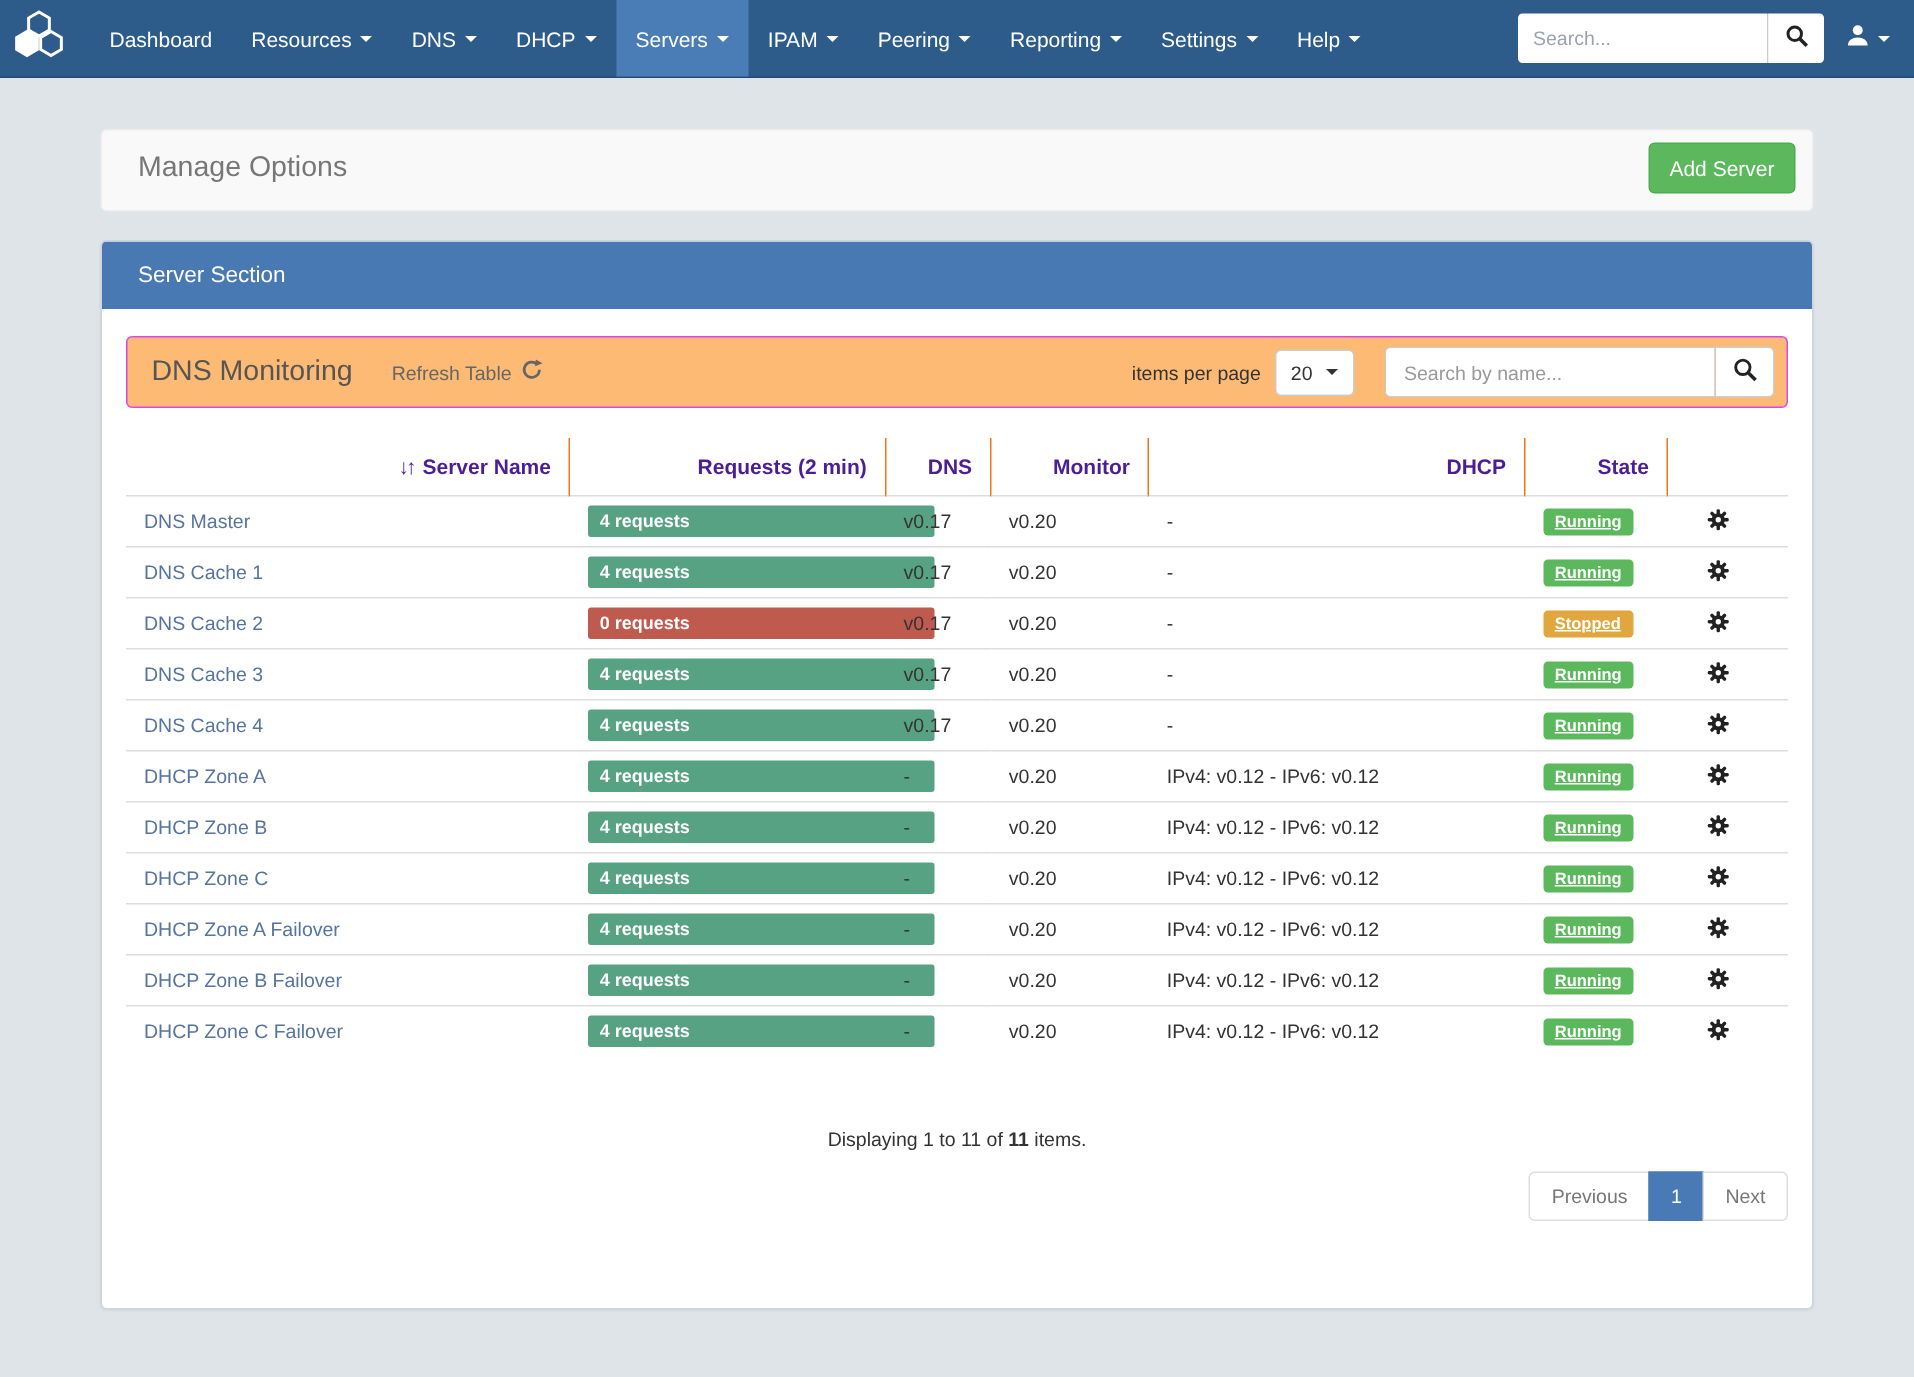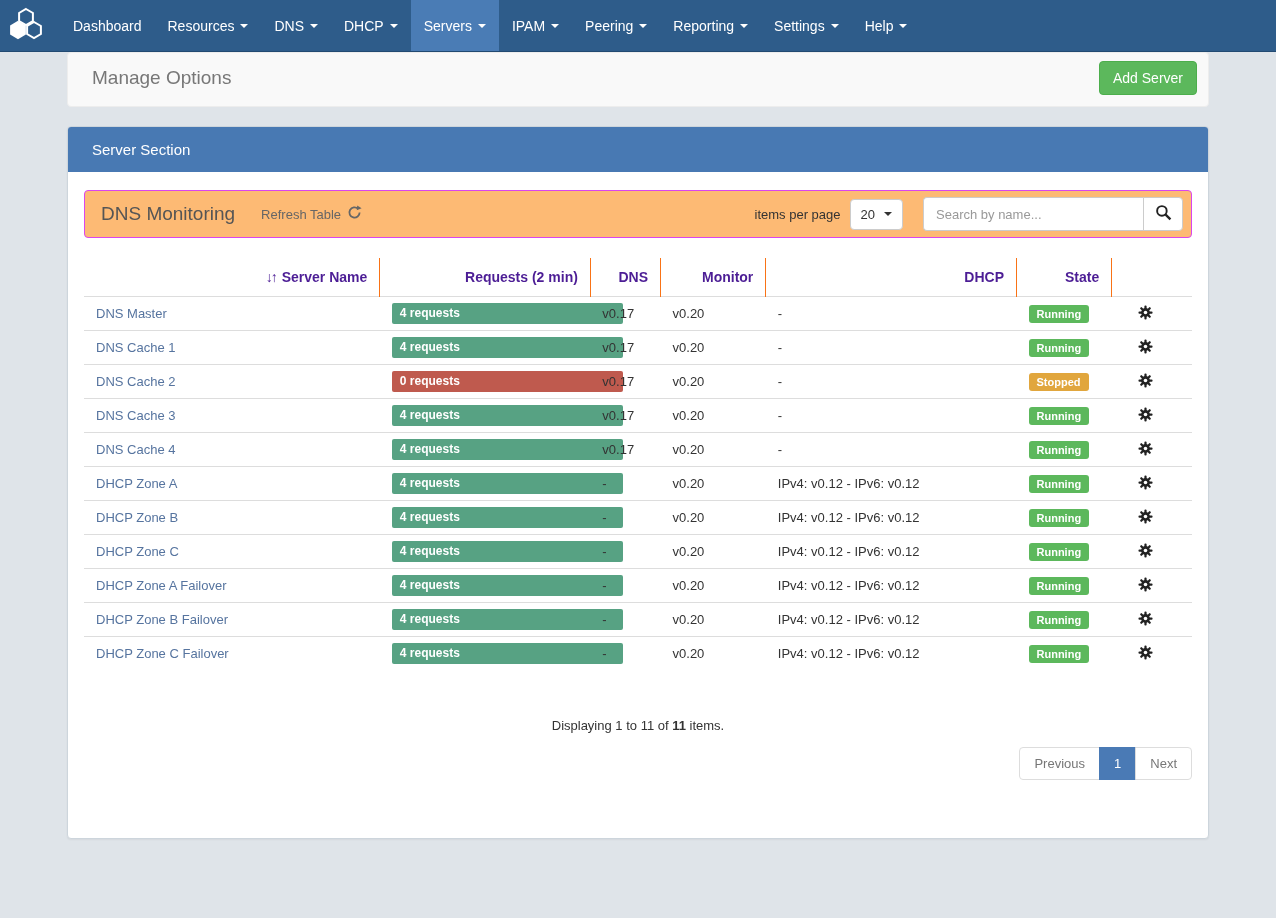--- a/index.html
+++ b/index.html
@@ -35,21 +35,21 @@
   }
   .nav-search input::placeholder { color:#9aa3ab; }
   .nav-search button {
     width:38px; height:33px; background:#fff; border:none; border-left:1px solid #ccc;
     border-radius:0 3px 3px 0; cursor:pointer; display:flex; align-items:center; justify-content:center;
   }
   .user-menu { display:flex; align-items:center; gap:5px; padding:0 6px 0 14px; cursor:pointer; }
   
   .page-wrap { padding:0 67px; }
   .page-header {
-    height:55px; background:#f9f9f9; border:1px solid #ededed;
+    margin-top:34px; height:55px; background:#f9f9f9; border:1px solid #ededed;
     border-radius:4px; display:flex; align-items:center; justify-content:space-between;
     padding:0 11px 4px 24px;
   }
   .page-title { font-size:19px; color:#777; }
   .btn-add {
     background:#5cb85c; border:1px solid #4cae4c; color:#fff; font-size:14px;
     font-family:inherit; padding:8px 13px; border-radius:4px; cursor:pointer;
   }
   
   .card {
@@ -102,21 +102,21 @@
   .col-gear  { width:80px; }
   a.server-link { color:#56749f; text-decoration:none; cursor:pointer; }
   .req-bar {
     width:231px; height:21px; border-radius:2px; color:#fff; font-size:12px;
     font-weight:bold; line-height:21px; padding-left:8px;
   }
   .req-ok     { background:var(--bar-ok); }
   .req-danger { background:var(--bar-danger); }
   .badge {
     display:inline-block; padding:3px 8px; border-radius:3px; font-size:11px;
-    font-weight:bold; color:#fff;
+    font-weight:bold; color:#fff;text-decoration:underline;
   }
   .st-running { background:var(--state-running); }
   .st-stopped { background:var(--state-stopped); }
   .gear-btn { cursor:pointer; display:inline-flex; margin-left:14px; }
   
   .display-info { text-align:center; margin-top:48px; font-size:13px; color:#333; }
   .pagination-wrap { display:flex; justify-content:flex-end; margin-top:14px; }
   .pagination { display:inline-flex; }
   .page-btn {
     background:#fff; border:1px solid #ddd; color:#777; font-size:13px; padding:8px 14px;
@@ -173,20 +173,42 @@
       </div>
       <div class="nav-item">
         <span>Settings</span>
         <span class="caret"></span>
       </div>
       <div class="nav-item">
         <span>Help</span>
         <span class="caret"></span>
       </div>
     </div>
+  <div class="nav-right">
+    <div class="nav-search">
+      <input type="text" placeholder="Search..." style="">
+      <button>
+        <span>
+          <svg width="16" height="16" viewBox="0 0 16 16">
+            <circle cx="6.5" cy="6.5" r="4.5" fill="none" stroke="#222" stroke-width="2"></circle>
+            <line x1="10" y1="10" x2="14.5" y2="14.5" stroke="#222" stroke-width="2.4"></line>
+          </svg>
+        </span>
+      </button>
+    </div>
+    <div class="user-menu">
+      <span>
+        <svg width="17" height="17" viewBox="0 0 16 16">
+          <circle cx="8" cy="4.8" r="3.1" fill="#fff"></circle>
+          <path d="M1.8 14.5c0-3.4 2.8-5.1 6.2-5.1s6.2 1.7 6.2 5.1z" fill="#fff"></path>
+        </svg>
+      </span>
+      <span class="caret"></span>
+    </div>
+  </div>
 </div>
 
 <div class="page-wrap">
 
   <div class="page-header">
     <div class="page-title">Manage Options</div>
     <button class="btn-add">Add Server</button>
   </div>
 
   <div class="card">

